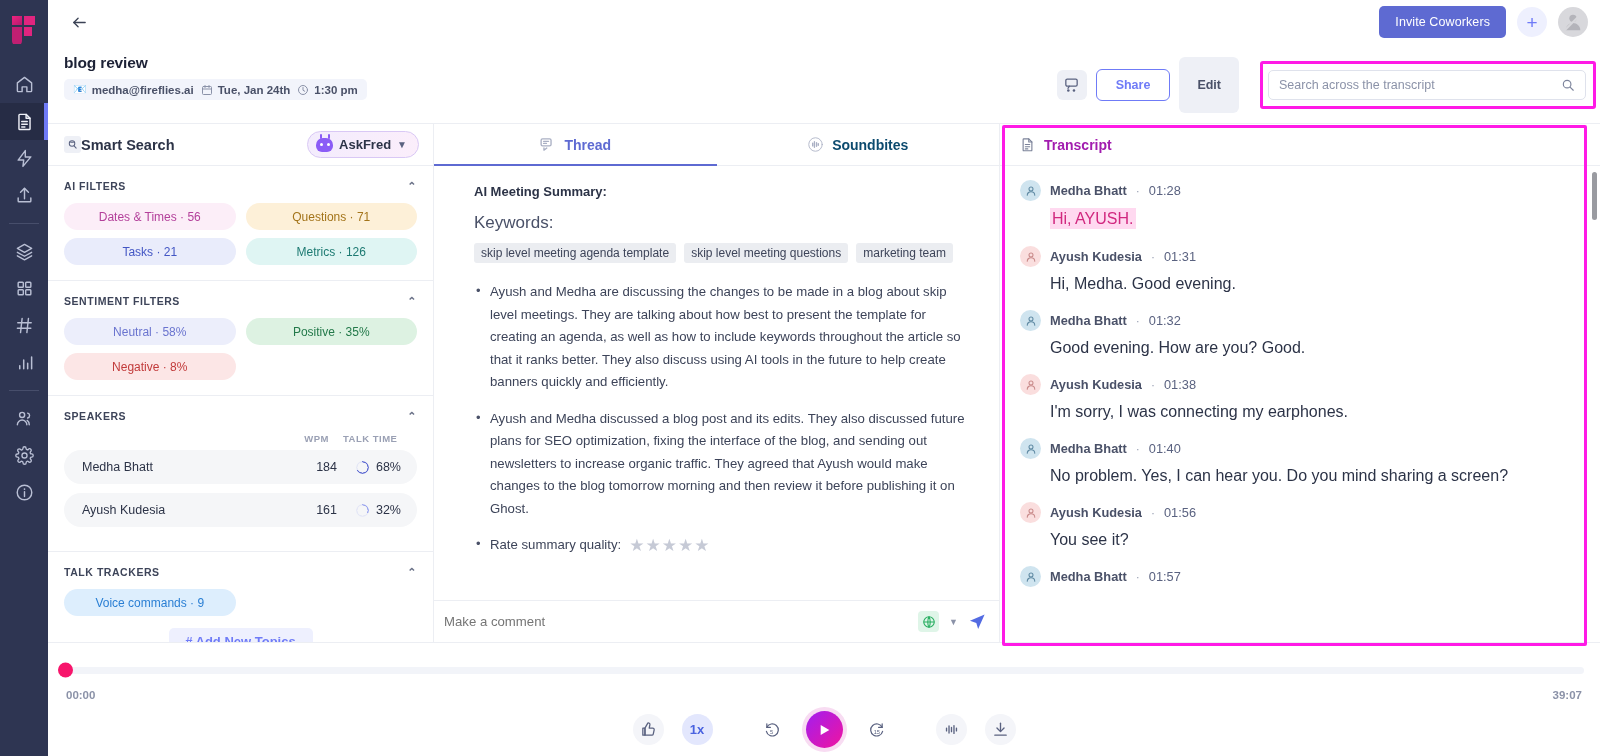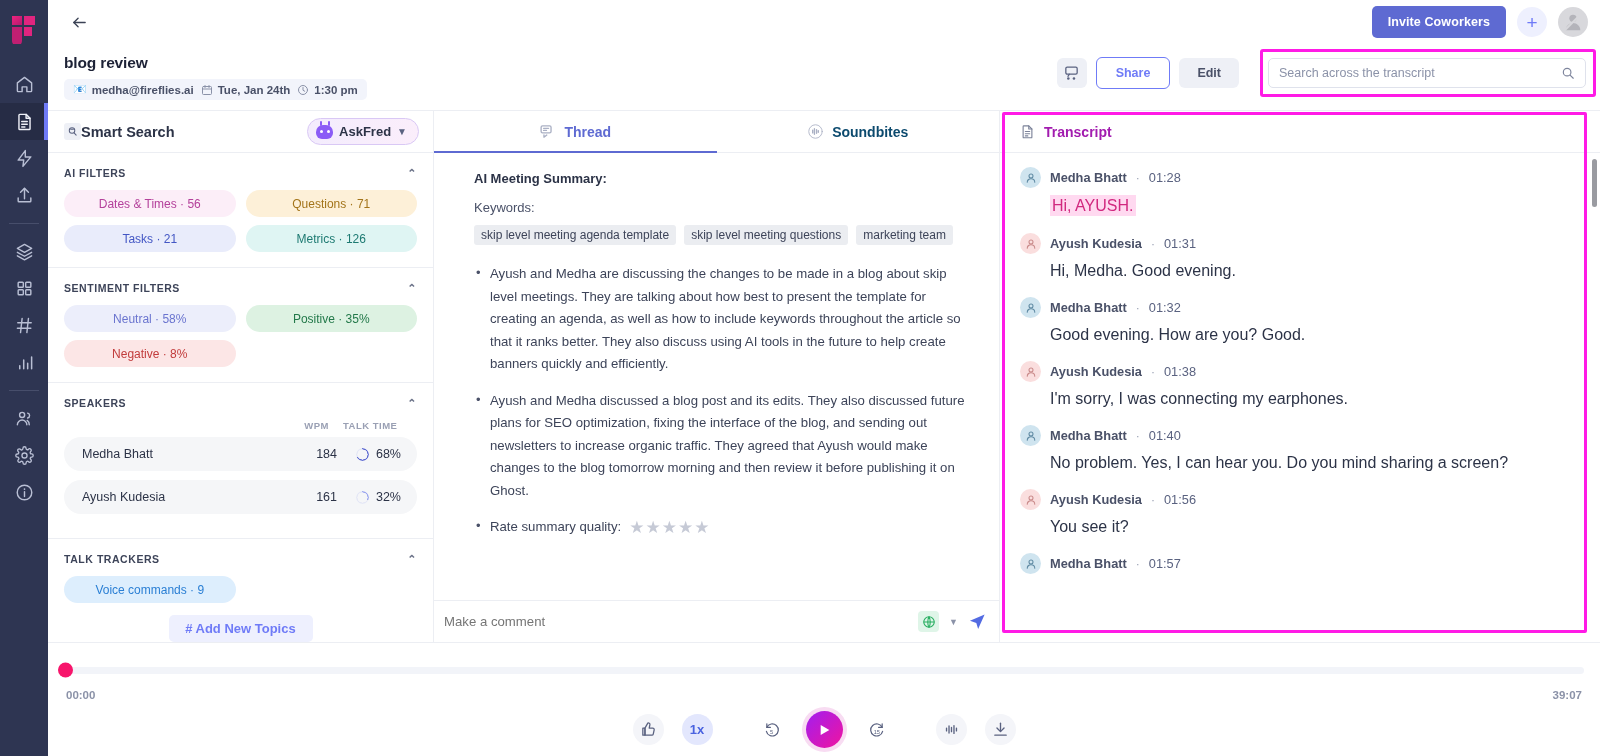--- a/index.html
+++ b/index.html
@@ -37,21 +37,21 @@
     height: 44px; display: flex; align-items: center; justify-content: space-between;
     padding: 0 12px 0 16px; background: #fff; flex: 0 0 44px;
   }
   .back-btn {
     width: 30px; height: 30px; display: flex; align-items: center; justify-content: center;
     color: #3b4255; cursor: pointer;
   }
   .back-btn svg { width: 17px; height: 17px; }
   .topbar-right { display: flex; align-items: center; gap: 11px; }
   .invite-btn {
-    background: #5e6ad2; color: #fff; font-size: 12.5px; font-weight: bold;
+    background: #5e6ad2; color: #fff; font-size: 12.5px; font-weight: normal;
     border-radius: 5px; padding: 9px 16px; cursor: pointer; letter-spacing: .1px;
   }
   .plus-btn {
     width: 30px; height: 30px; border-radius: 50%; background: #eef0fe;
     display: flex; align-items: center; justify-content: center; color: #6f7bf7;
     font-size: 19px; cursor: pointer; line-height: 1;
   }
   .avatar-btn {
     width: 30px; height: 30px; border-radius: 50%; background: #d8d8dc;
     display: flex; align-items: center; justify-content: center; cursor: pointer;
@@ -80,21 +80,21 @@
     width: 30px; height: 30px; border-radius: 6px; background: #eef0f6;
     display: flex; align-items: center; justify-content: center; color: #5a6280; cursor: pointer;
   }
   .icon-sq svg { width: 17px; height: 17px; }
   .share-btn {
     border: 1.6px solid #6f7bf7; color: #6f7bf7; background: #fff; border-radius: 6px;
     padding: 8px 19px; font-size: 12.5px; font-weight: bold; cursor: pointer;
   }
   .edit-btn {
     background: #eef0f6; color: #4a5168; border-radius: 6px;
-    padding: 8px 18px; font-size: 12.5px; font-weight: bold; cursor: pointer;
+    padding: 21px 18px; font-size: 12.5px; font-weight: bold; cursor: pointer;
   }
   .search-wrap { position: relative; margin-left: 20px; }
   .search-box {
     width: 318px; height: 30px; border: 1px solid #dfe2ec; border-radius: 5px;
     background: #fff; display: flex; align-items: center; padding: 0 10px;
     font-size: 12.5px; color: #8b92a8;
   }
   .search-box .sicon { margin-left: auto; color: #7d849c; display: flex; }
   .search-box .sicon svg { width: 14px; height: 14px; }
   .hl-search {
@@ -190,21 +190,21 @@
     font-size: 14px; font-weight: bold; color: #0c4a6e; cursor: pointer; position: relative;
   }
   .tab.active { color: #5e6ad2; }
   .tab.active::after {
     content:""; position:absolute; left:0; right:0; bottom:-1px; height:2.5px; background:#5e6ad2;
   }
   .tab-ico { width: 17px; height: 17px; color: #aab0c4; display:flex;align-items:center;justify-content:center; }
   .tab-ico svg { width: 17px; height: 17px; }
   .thread-body { flex: 1; overflow: hidden; padding: 18px 30px 0 40px; min-height: 0; }
   .ai-sum { font-size: 13px; font-weight: bold; color: #2c3347; margin-bottom: 14px; }
-  .kw-label { font-size: 13px; color: #4a5168; margin-bottom: 10px; }
+  .kw-label { font-size: 17px; color: #4a5168; margin-bottom: 10px; }
   .kw-row { display: flex; flex-wrap: wrap; gap: 8px; margin-bottom: 18px; }
   .kw {
     background: #ebedf1; color: #3d4459; border-radius: 3px; padding: 3px 7px; font-size: 12px;
   }
   .bullets { list-style: none; }
   .bullets li {
     position: relative; padding-left: 16px; font-size: 13.2px; line-height: 22.5px;
     color: #3d4459; margin-bottom: 14px;
   }
   .bullets li::before {

